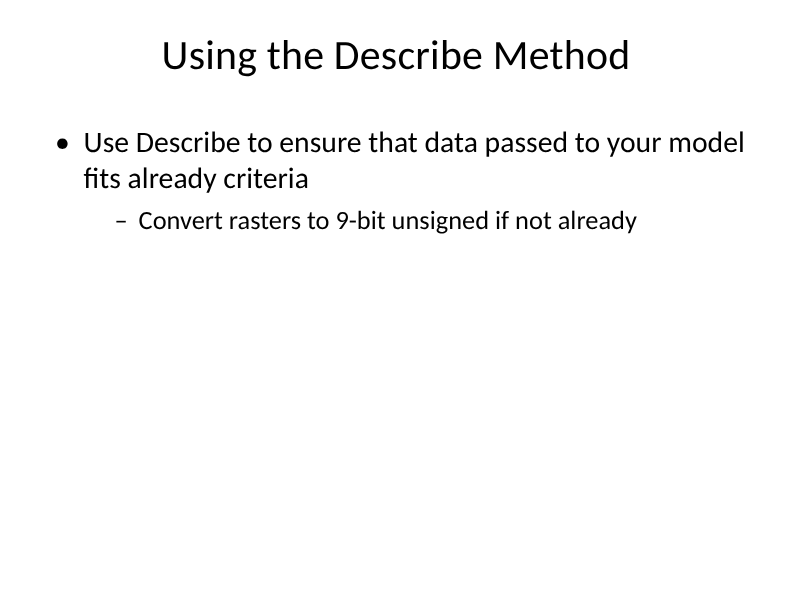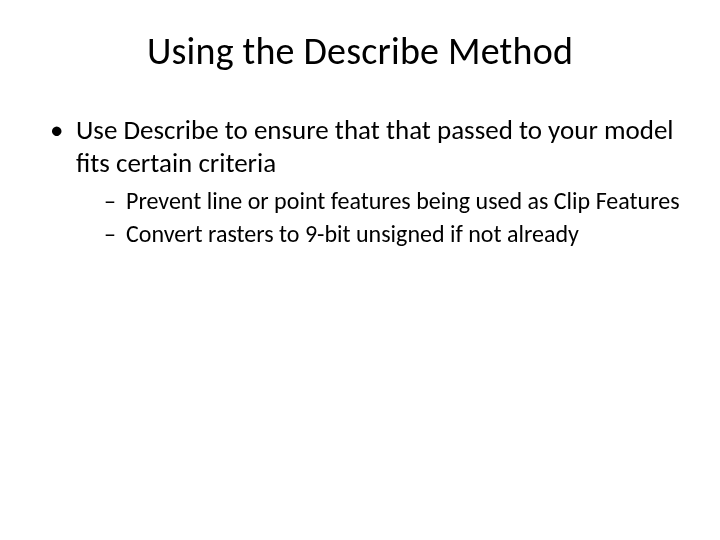--- a/index.html
+++ b/index.html
@@ -63,20 +63,19 @@
     font-size: 24px;
   }
 </style>
 </head>
 <body>
 
 <div class="slide">
   <h1 class="title">Using the Describe Method</h1>
   <ul class="level1">
     <li>
-      <span>Use Describe to ensure that that passed to your model fits certain criteria</span>
+      <span>Use Describe to ensure that data passed to your model fits already criteria</span>
       <ul class="level2">
-        <li><span>Prevent line or point features being used as Clip Features</span></li>
         <li><span>Convert rasters to 9-bit unsigned if not already</span></li>
       </ul>
     </li>
   </ul>
 </div>
 
 </body></html>

